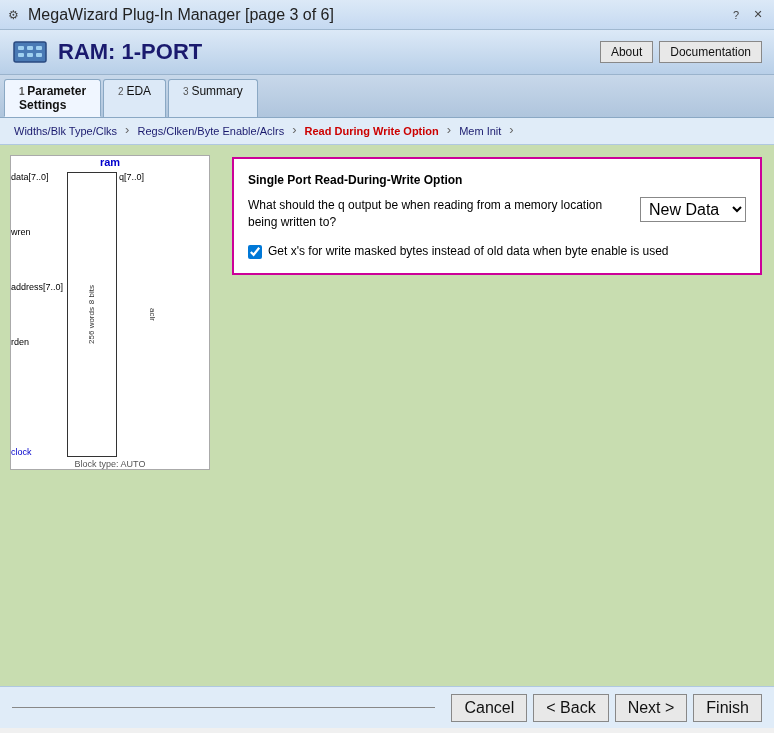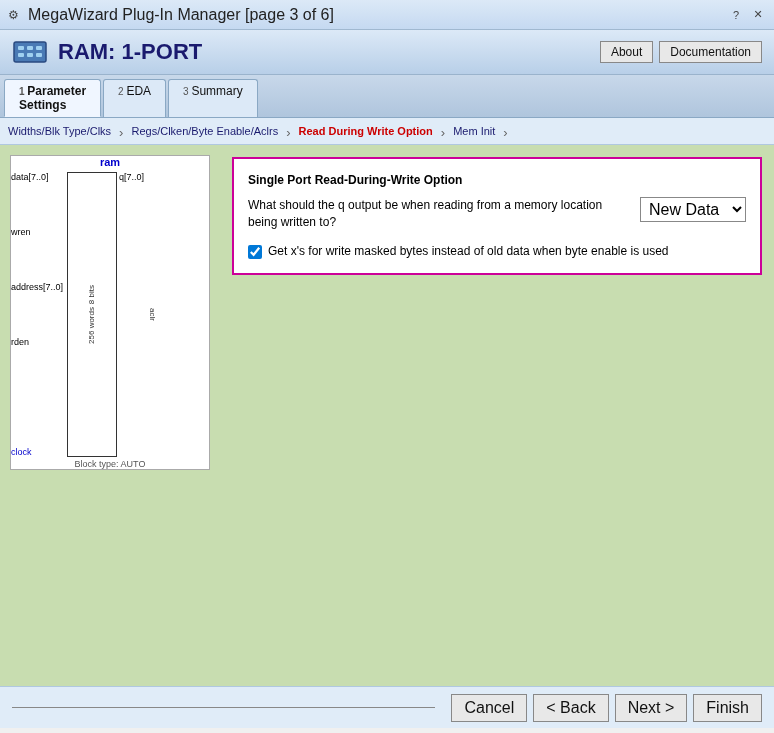--- a/index.html
+++ b/index.html
@@ -110,22 +110,22 @@
     }
     .tab-number {
       font-size: 10px;
       color: #555;
     }
 
     
     .breadcrumb {
       background: #e0ecf8;
       display: flex;
-      align-items: flex-end;
-      padding: 4px 0;
+      align-items: flex-start;
+      padding: 4px 6px;
       border-bottom: 1px solid #b0c8e0;
       font-size: 11px;
       gap: 0;
     }
     .breadcrumb-item {
       padding: 3px 8px;
       color: #1a1a6e;
       cursor: pointer;
       white-space: nowrap;
     }

